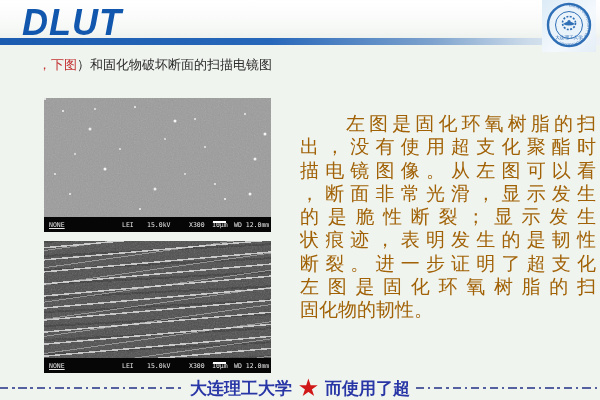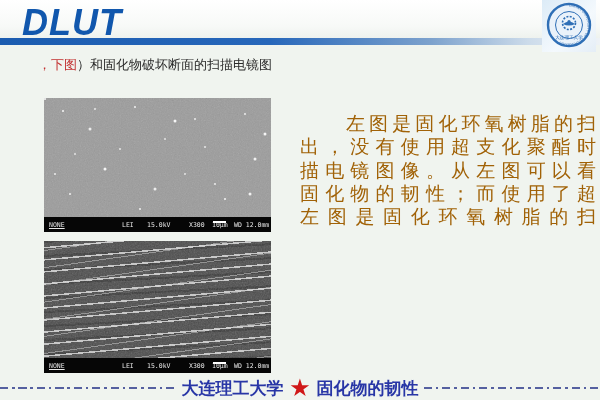--- a/index.html
+++ b/index.html
@@ -149,27 +149,31 @@
       <span class="f-scale">10µm</span>
       <span class="scalebar"></span>
       <span class="f-wd">WD 12.0mm</span>
     </div>
   </div>
 
   <div class="body-text">
     <div class="bline first">左图是固化环氧树脂的扫</div>
     <div class="bline">出，没有使用超支化聚酯时</div>
     <div class="bline">描电镜图像。从左图可以看</div>
-    <div class="bline">固化物的韧性；而使用了超</div>
+    <div class="bline">，断面非常光滑，显示发生</div>
+    <div class="bline">的是脆性断裂；显示发生</div>
+    <div class="bline">状痕迹，表明发生的是韧性</div>
+    <div class="bline">断裂。进一步证明了超支化</div>
     <div class="bline">左图是固化环氧树脂的扫</div>
+    <div class="bline last">固化物的韧性。</div>
   </div>
 
   <div class="footer">
     <div class="dashline"></div>
     <div class="footer-text">
       <span>大连理工大学</span>
       <span class="footer-star">★</span>
-      <span>固化物的韧性</span>
+      <span>而使用了超</span>
     </div>
     <div class="dashline"></div>
   </div>
 
 </div>
 
 </body></html>

